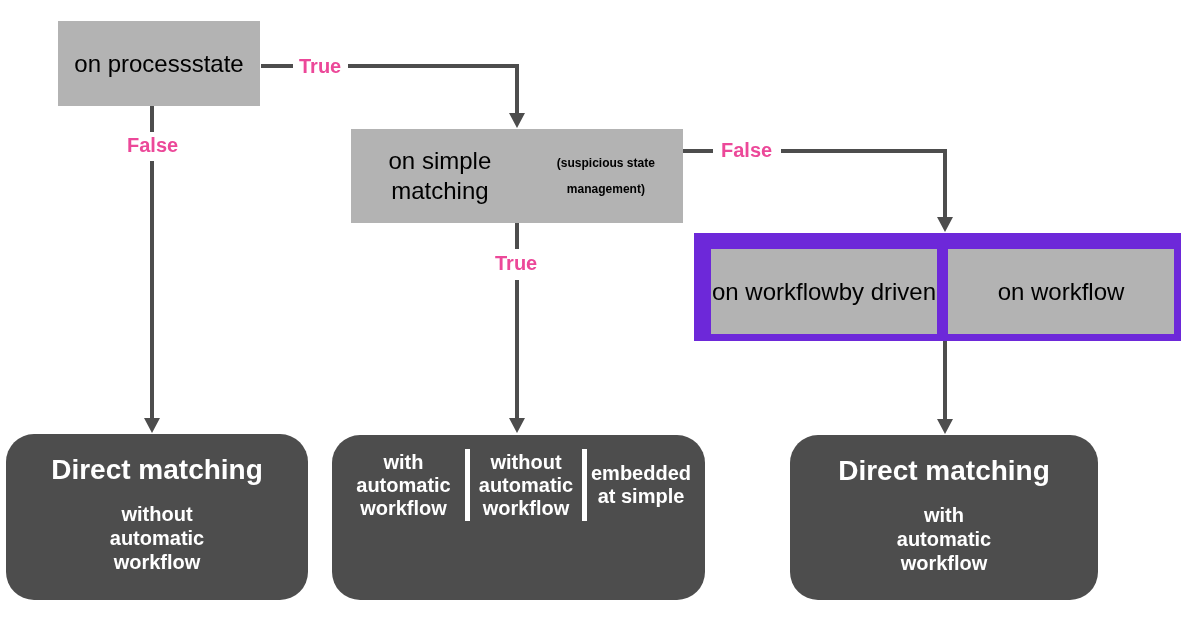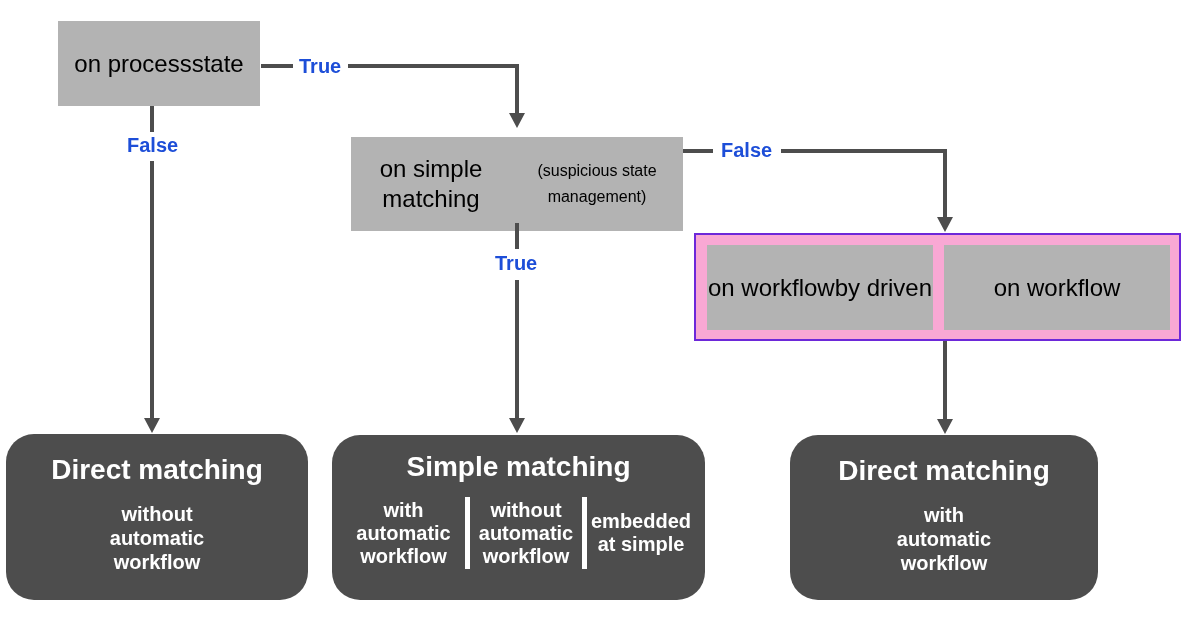--- a/index.html
+++ b/index.html
@@ -18,31 +18,31 @@
     color: #000000;
     display: flex;
     flex-direction: row;
     align-items: center;
     justify-content: center;
     text-align: center;
     font-size: 24px;
     line-height: 30px;
   }
   .cond .note {
-    font-size: 16px;
-    font-weight: normal;
+    font-size: 12px;
+    font-weight: bold;
     line-height: 26px;
   }
   
   .group {
     position: absolute;
     left: 694px; top: 233px;
     width: 487px; height: 108px;
-    border: 2px solid #6d28d9;
-    background: #f9a8d4;
+    border: 6px solid #6d28d9;
+    background: #6d28d9;
     box-sizing: border-box;
   }
   
   .result {
     position: absolute;
     background: #4d4d4d;
     border-radius: 28px;
     color: #ffffff;
     text-align: center;
   }
@@ -85,35 +85,35 @@
     position: absolute;
     width: 0; height: 0;
     border-left: 8px solid transparent;
     border-right: 8px solid transparent;
     border-top: 15px solid #4d4d4d;
   }
   .edge-label {
     position: absolute;
     font-size: 20px;
     font-weight: bold;
-    color: #1d4ed8;
+    color: #ec4899;
     white-space: nowrap;
   }
 </style>
 </head>
 <body>
 
 <div class="canvas">
 
   <div class="cond" style="left:58px; top:21px; width:202px; height:85px;">
     <span>on process</span>
     <span>state</span>
   </div>
 
-  <div class="cond" style="left:351px; top:137px; width:332px; height:94px;">
+  <div class="cond" style="left:351px; top:129px; width:332px; height:94px;">
     <span>on simple matching</span>
     <span class="note">(suspicious state management)</span>
   </div>
 
   <div class="group">
     <div class="cond" style="left:11px; top:10px; width:226px; height:85px;">
       <span>on workflow</span>
       <span>by driven</span>
     </div>
     <div class="cond" style="left:248px; top:10px; width:226px; height:85px;">
@@ -124,21 +124,20 @@
   <div class="result" style="left:6px; top:434px; width:302px; height:166px;">
     <div class="title">Direct matching</div>
     <div class="sub">
       <div>without</div>
       <div>automatic</div>
       <div>workflow</div>
     </div>
   </div>
 
   <div class="result" style="left:332px; top:435px; width:373px; height:165px;">
-    <div class="title" style="margin-top:16px;">Simple matching</div>
     <div class="cols">
       <div class="col col-1">
         <div>with</div>
         <div>automatic</div>
         <div>workflow</div>
       </div>
       <div class="vdivider"></div>
       <div class="col col-2">
         <div>without</div>
         <div>automatic</div>

